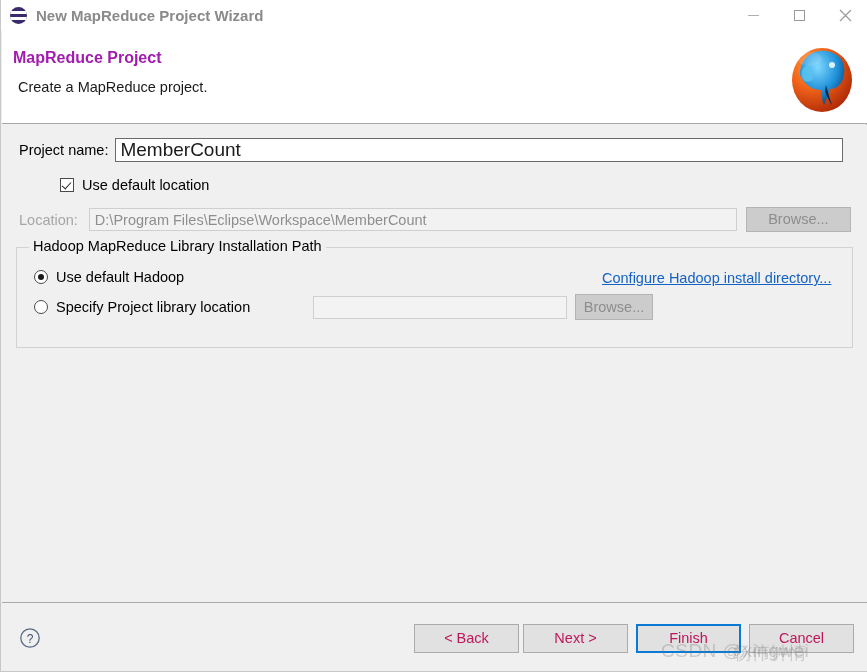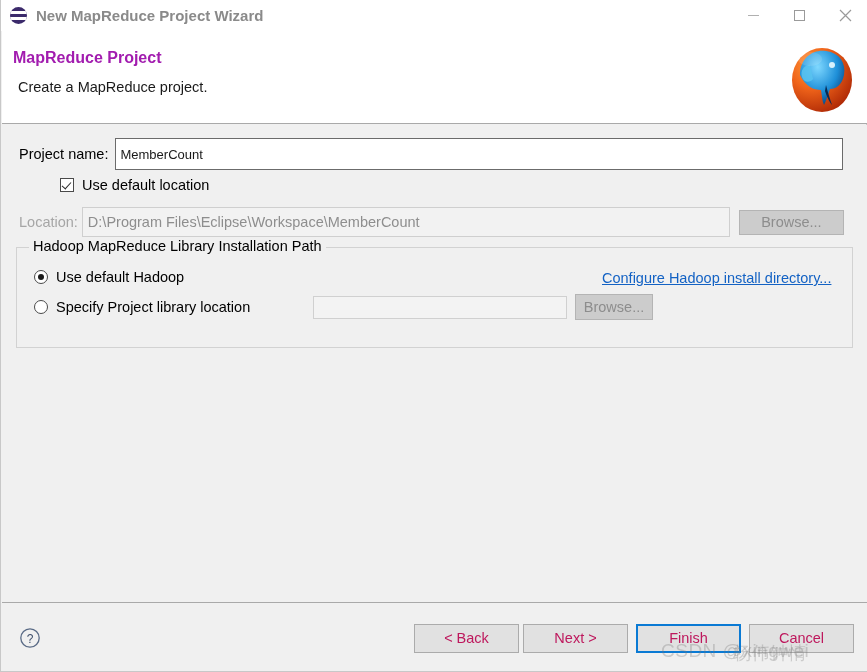--- a/index.html
+++ b/index.html
@@ -132,26 +132,26 @@
     align-items: center;
   }
   .lbl-projname {
     font-size: 14.5px;
     color: #000;
     white-space: nowrap;
   }
   .inp-projname {
     margin-left: 7px;
     width: 728px;
-    height: 32px;
+    height: 24px;
     box-sizing: border-box;
     border: 1px solid #6b6b6b;
     background: #ffffff;
     font-family: "Liberation Sans", sans-serif;
-    font-size: 13px;
+    font-size: 19px;
     color: #1a1a1a;
     padding: 0 4px;
     outline: none;
   }
 
   .row-usedefault {
     position: absolute;
     left: 18px; top: 52px;
     display: flex;
     align-items: center;
@@ -186,23 +186,23 @@
     left: 17px; top: 82px;
     display: flex;
     align-items: center;
   }
   .lbl-location {
     font-size: 14.5px;
     color: #a6a6a6;
     white-space: nowrap;
   }
   .inp-location {
-    margin-left: 4px;
+    margin-left: 11px;
     width: 648px;
-    height: 30px;
+    height: 23px;
     box-sizing: border-box;
     border: 1px solid #cfcfcf;
     background: #f2f2f2;
     font-family: "Liberation Sans", sans-serif;
     font-size: 14.5px;
     color: #8e8e8e;
     padding: 0 5px;
     outline: none;
   }
   .btn-browse-loc {

